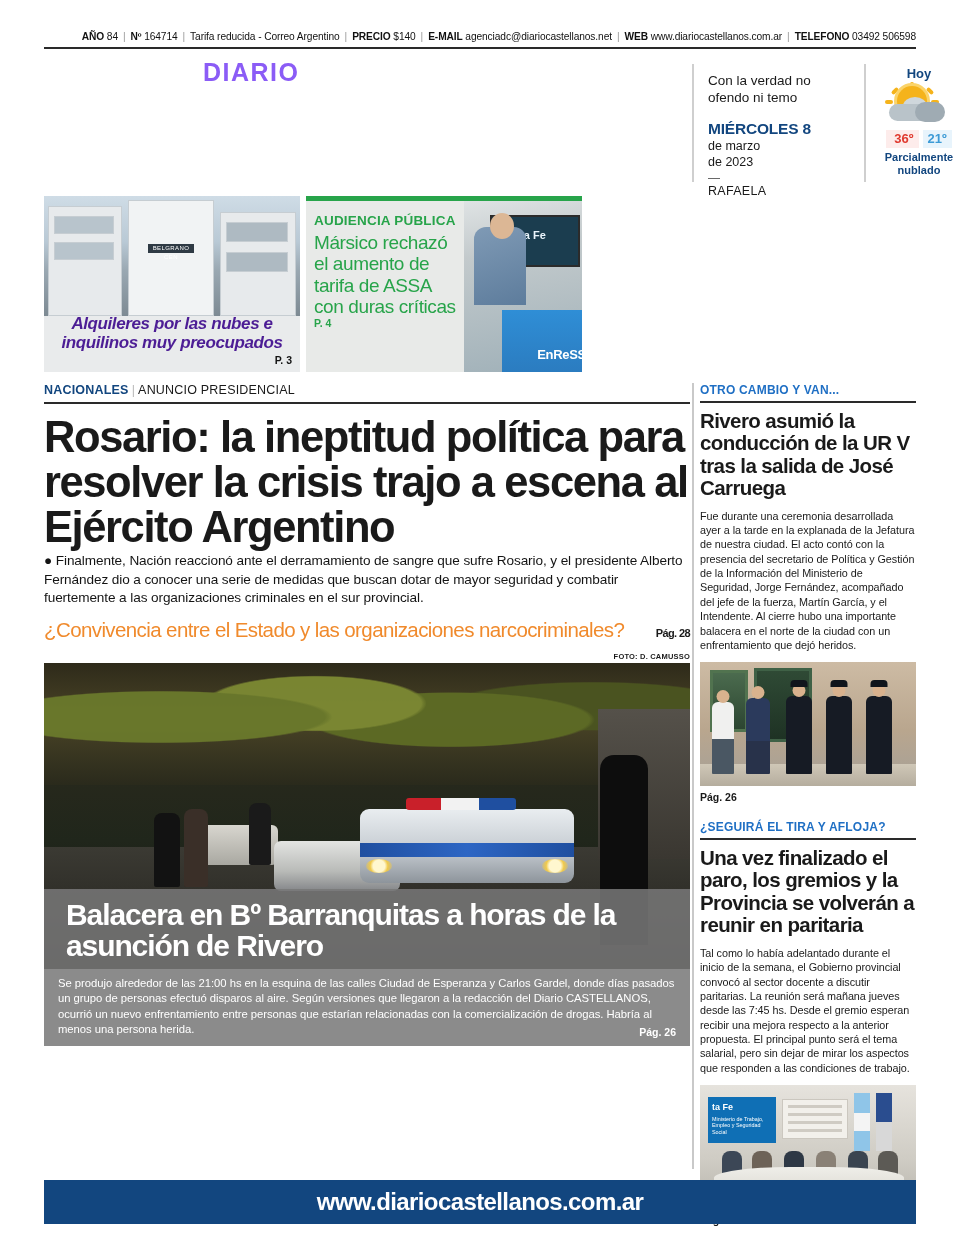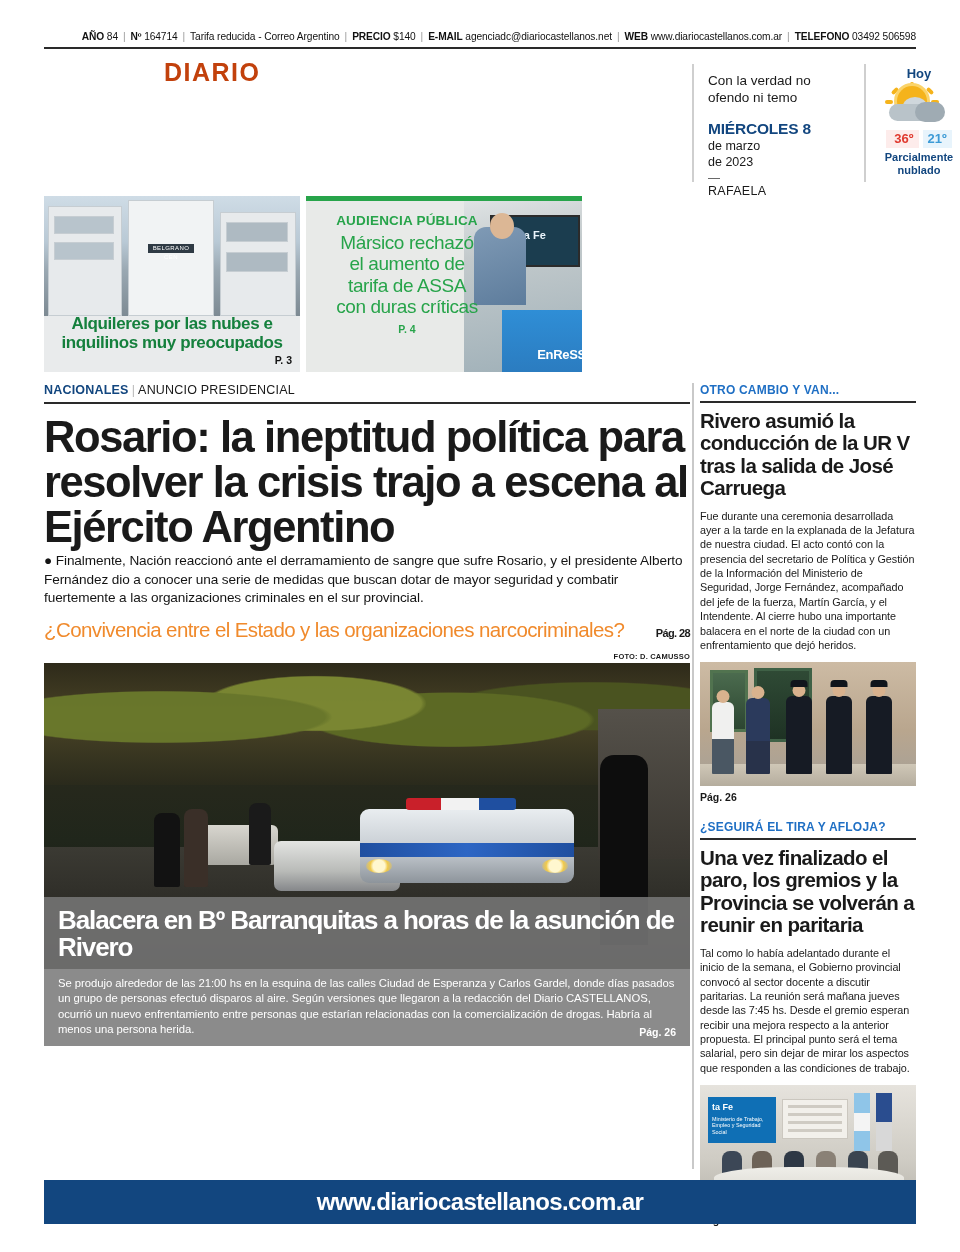--- a/index.html
+++ b/index.html
@@ -24,21 +24,21 @@
   .topbar-rule {
     position:absolute; left:44px; top:47px; width:872px; height:1.5px; background:#2a2a2a;
   }
 
   
   .masthead { position:absolute; left:44px; top:58px; width:872px; height:132px; }
   .logo-block { position:absolute; left:42px; top:0px; }
   .logo-diario {
     font-family:"Liberation Sans", sans-serif;
     font-size:25px; font-weight:700; letter-spacing:1.5px;
-    color:#c2410c; margin-left:78px; line-height:1;
+    color:#8b5cf6; margin-left:117px; line-height:1;
     padding-top:2px;
   }
   .logo-castellanos {
     font-family:"Liberation Serif", serif;
     font-style:italic; font-weight:700;
     font-size:101px; line-height:0.96;
     color:#12467f; letter-spacing:-3px;
     margin-top:-6px;
   }
   .head-divider {
@@ -136,27 +136,27 @@
   }
   .t2-bld {
     position:absolute; background:#e7eaec; border:1px solid #c6cdd2;
   }
   .t2-sign {
     position:absolute; left:104px; top:48px; width:46px; height:9px;
     background:#2f3a44; color:#fff; font-size:6px; line-height:9px;
     text-align:center; letter-spacing:0.4px;
   }
   .t2-text { position:absolute; left:8px; right:8px; top:118px; text-align:center; }
-  .t2-title { font-size:17px; font-weight:700; color:#15803d; line-height:1.12; letter-spacing:-0.4px; }
+  .t2-title { font-size:17px; font-weight:700; color:#4c1d95; line-height:1.12; letter-spacing:-0.4px;font-style:italic; }
   .t2-page { font-size:10.5px; font-weight:700; color:#141414; text-align:right; margin-top:2px; }
 
-  .t3-text { position:absolute; left:26px; top:12px; width:150px;text-align:center; }
+  .t3-text { position:absolute; left:8px; top:12px; width:150px; }
   .t3-kicker { font-size:13.5px; font-weight:700; color:#27a44a; letter-spacing:0.2px; }
   .t3-title { font-size:19px; font-weight:400; color:#27a44a; line-height:1.12; margin-top:4px; letter-spacing:-0.4px; }
-  .t3-page { font-size:10.5px; font-weight:700; color:#27a44a; margin-top:6px; }
+  .t3-page { font-size:10.5px; font-weight:700; color:#27a44a; }
   .t3-photo {
     position:absolute; right:0; top:0; width:118px; height:100%;
     background:linear-gradient(170deg,#dfe3e4 0%,#c3cacc 30%,#9fb0b8 100%);
     overflow:hidden;
   }
   .t3-screen {
     position:absolute; left:26px; top:14px; width:90px; height:52px;
     background:#1b3d4f; border:2px solid #2b2b2b;
   }
   .t3-screen span { color:#eaf4fb; font-size:11px; font-weight:700; display:block; padding:12px 0 0 8px; font-family:"Liberation Sans",sans-serif;}
@@ -247,21 +247,21 @@
   .p3 { left:205px; top:140px; width:22px; height:62px; background:#1a1a1a; }
   .p4 { left:556px; top:92px; width:48px; height:190px; background:#0d0d0d; border-radius:14px 14px 0 0;}
   .mp-wall { position:absolute; right:0; top:46px; width:92px; height:150px;
     background:linear-gradient(180deg,#55514a 0%,#3a3731 100%); }
 
   .mp-title-box {
     position:absolute; left:0; right:0; bottom:0;
     background:rgba(120,120,120,0.86); padding:10px 14px 8px;
   }
   .mp-title {
-    font-size:26px; font-weight:700; color:#ffffff; line-height:1.04; letter-spacing:-1.1px;
+    font-size:30px; font-weight:700; color:#ffffff; line-height:1.04; letter-spacing:-1.1px;margin-left:8px;
   }
   .mp-caption-box { background:#8b8b8b; padding:7px 14px 8px; color:#fff; }
   .mp-caption { font-size:11.3px; line-height:1.35; letter-spacing:-0.05px; }
   .mp-caption-pg { text-align:right; font-size:10.5px; font-weight:700; margin-top:-11px; }
 
   
   .s-kicker { font-size:12px; font-weight:700; color:#1f6fc4; letter-spacing:0.2px; }
   .s-rule { width:100%; height:1.5px; background:#2a2a2a; margin-top:4px; }
   .s-title {
     font-size:20.5px; font-weight:700; line-height:1.1; letter-spacing:-0.6px;

